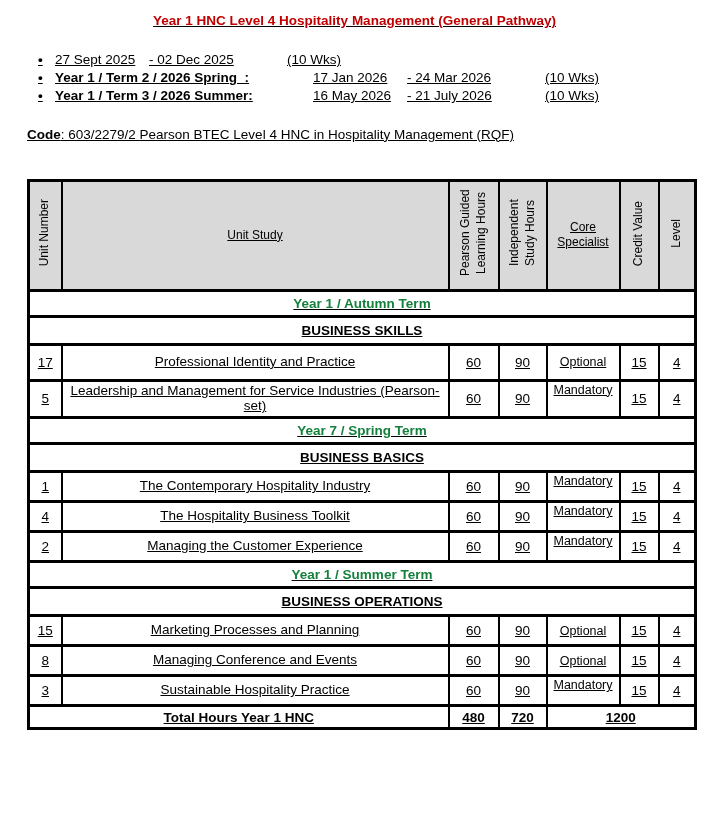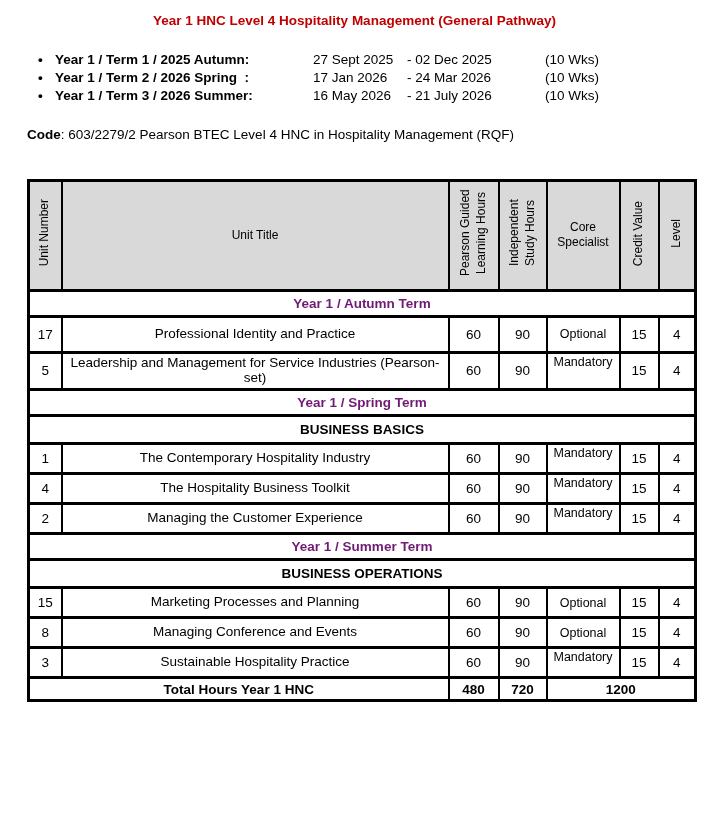--- a/index.html
+++ b/index.html
@@ -3,21 +3,21 @@
 <meta charset="utf-8">
 <style>
   * { box-sizing: border-box; }
   html, body { margin: 0; padding: 0; background: #ffffff; }
   body {
     width: 721px; height: 813px;
     font-family: "Liberation Sans", sans-serif;
     color: #000;
     overflow: hidden;
   }
-  .page { padding: 13px 39px 0 27px; }
+  .page { padding: 13px 39px 0 27px; text-decoration: underline; }
 
   
   .doc-title {
     margin: 0 0 23px 0;
     text-align: center;
     font-size: 13.5px;
     font-weight: bold;
     color: #c00000;
   }
 
@@ -64,21 +64,21 @@
     transform: rotate(180deg);
     line-height: 1.3;
     text-align: center;
   }
   .vtext.w-glh { max-inline-size: 96px; }
   .vtext.w-ish { max-inline-size: 80px; }
   .th-core { padding: 0 6px; }
 
   tr.term-band td {
     height: 26px; text-align: center; vertical-align: middle;
-    color: #701a75; font-weight: bold;
+    color: #15803d; font-weight: bold;
   }
   tr.cat-band td {
     height: 28px; text-align: center; vertical-align: middle;
     font-weight: bold;
   }
   tr.unit-row td { vertical-align: middle; text-align: center; }
   tr.unit-row { height: 30px; }
   tr.rh-36 { height: 36px; }
   tr.rh-32 { height: 32px; }
   td.c-title {
@@ -93,21 +93,20 @@
 </head>
 <body>
 
 <div class="page">
 
   <h1 class="doc-title">Year 1 HNC Level 4 Hospitality Management (General Pathway)</h1>
 
   <ul class="terms">
     <li class="term-row">
       <span class="bullet">•</span>
-      <span class="t-label">Year 1 / Term 1 / 2025 Autumn:</span>
       <span class="t-start">27 Sept 2025</span>
       <span class="t-end">- 02 Dec 2025</span>
       <span class="t-weeks">(10 Wks)</span>
     </li>
     <li class="term-row">
       <span class="bullet">•</span>
       <span class="t-label">Year 1 / Term 2 / 2026 Spring  :</span>
       <span class="t-start">17 Jan 2026</span>
       <span class="t-end">- 24 Mar 2026</span>
       <span class="t-weeks">(10 Wks)</span>
@@ -129,54 +128,57 @@
         <col style="width:387px">
         <col style="width:50px">
         <col style="width:48px">
         <col style="width:73px">
         <col style="width:39px">
         <col style="width:37px">
     </colgroup>
     <thead>
       <tr>
         <th><span class="vtext">Unit Number</span></th>
-        <th>Unit Title</th>
+        <th>Unit Study</th>
         <th><span class="vtext w-glh">Pearson Guided Learning Hours</span></th>
         <th><span class="vtext w-ish">Independent Study Hours</span></th>
         <th class="th-core">Core Specialist</th>
         <th><span class="vtext">Credit Value</span></th>
         <th><span class="vtext">Level</span></th>
       </tr>
     </thead>
     <tbody>
 
       <tr class="term-band">
         <td colspan="7">Year 1 / Autumn Term</td>
       </tr>
+      <tr class="cat-band">
+        <td colspan="7">BUSINESS SKILLS</td>
+      </tr>
       <tr class="unit-row rh-36">
         <td>17</td>
         <td class="c-title">Professional Identity and Practice</td>
         <td>60</td>
         <td>90</td>
         <td class="c-core">Optional</td>
         <td>15</td>
         <td>4</td>
       </tr>
       <tr class="unit-row rh-32">
         <td>5</td>
         <td class="c-title">Leadership and Management for Service Industries (Pearson-set)</td>
         <td>60</td>
         <td>90</td>
         <td class="c-core va-top">Mandatory</td>
         <td>15</td>
         <td>4</td>
       </tr>
 
       <tr class="term-band">
-        <td colspan="7">Year 1 / Spring Term</td>
+        <td colspan="7">Year 7 / Spring Term</td>
       </tr>
       <tr class="cat-band">
         <td colspan="7">BUSINESS BASICS</td>
       </tr>
       <tr class="unit-row">
         <td>1</td>
         <td class="c-title">The Contemporary Hospitality Industry</td>
         <td>60</td>
         <td>90</td>
         <td class="c-core va-top">Mandatory</td>

